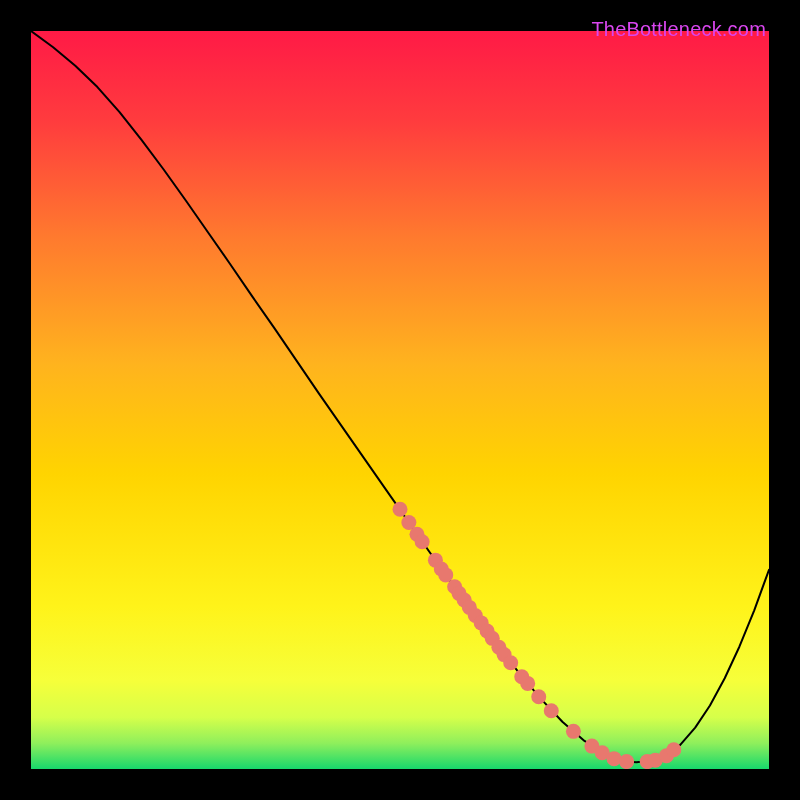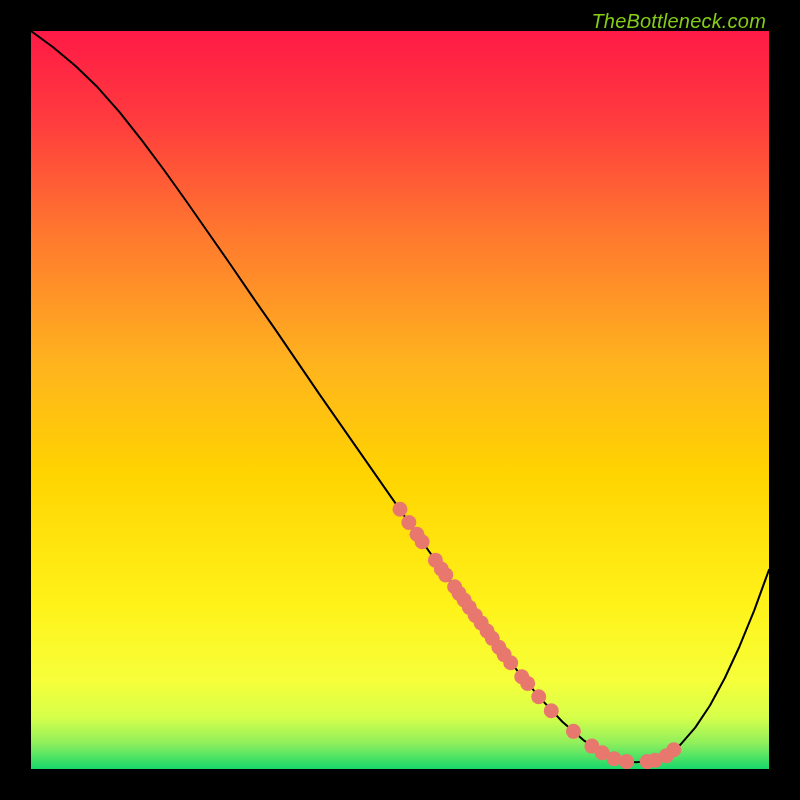--- a/index.html
+++ b/index.html
@@ -20,27 +20,26 @@
   }
   .plot {
     position: absolute;
     left: 0;
     top: 0;
     width: 738px;
     height: 738px;
   }
   .watermark {
     position: absolute;
-    top: 10px;
+    top: 18px;
     right: 34px;
     font-family: Arial, Helvetica, sans-serif;
     font-size: 20px;
-    color: #84cc16;
+    color: #d946ef;
     letter-spacing: 0.2px;
-    font-style: italic;
   }
 </style>
 </head>
 <body>
 
 <div class="frame">
   <svg class="plot" viewBox="0 0 738 738" preserveAspectRatio="none">
     <defs>
       <linearGradient id="bg-grad" x1="0" y1="0" x2="0" y2="1">
         <stop offset="0" stop-color="#ff1a46"></stop>

